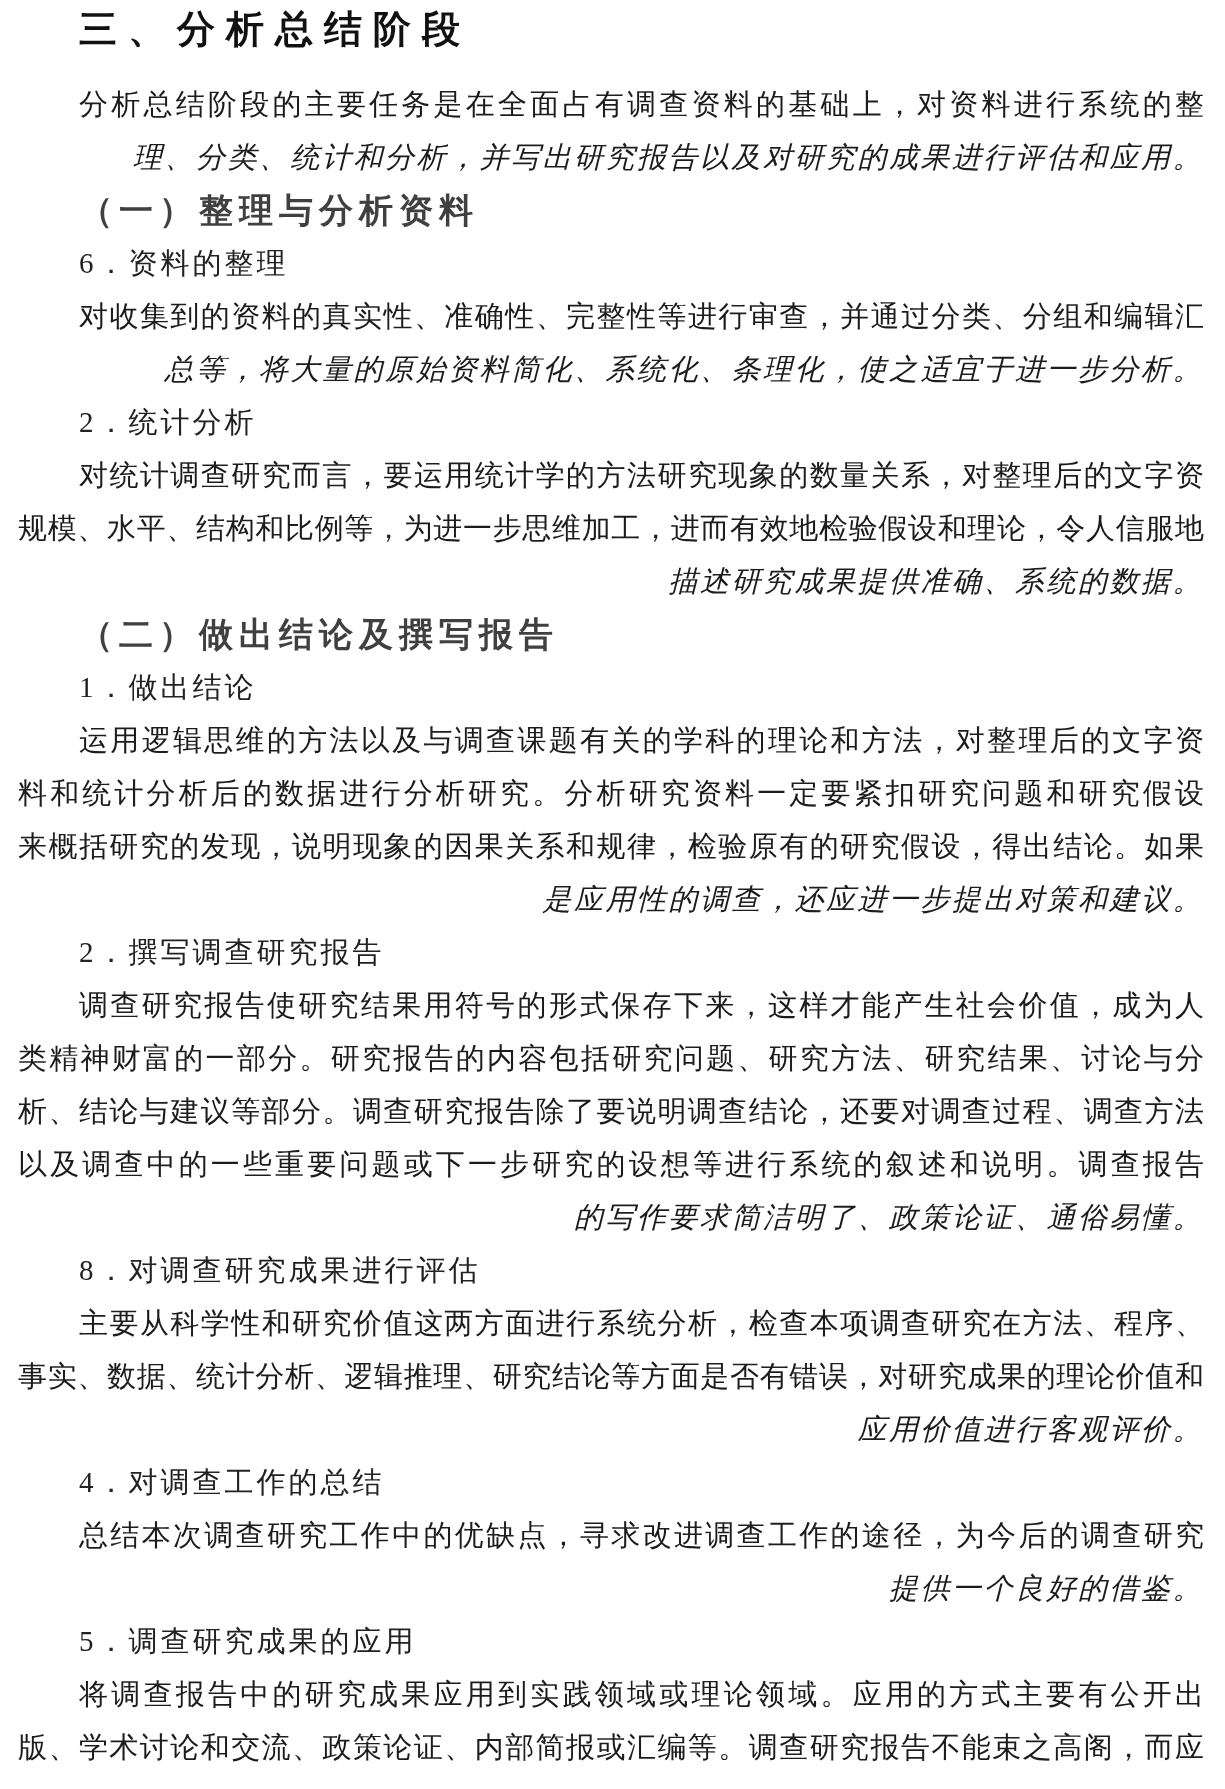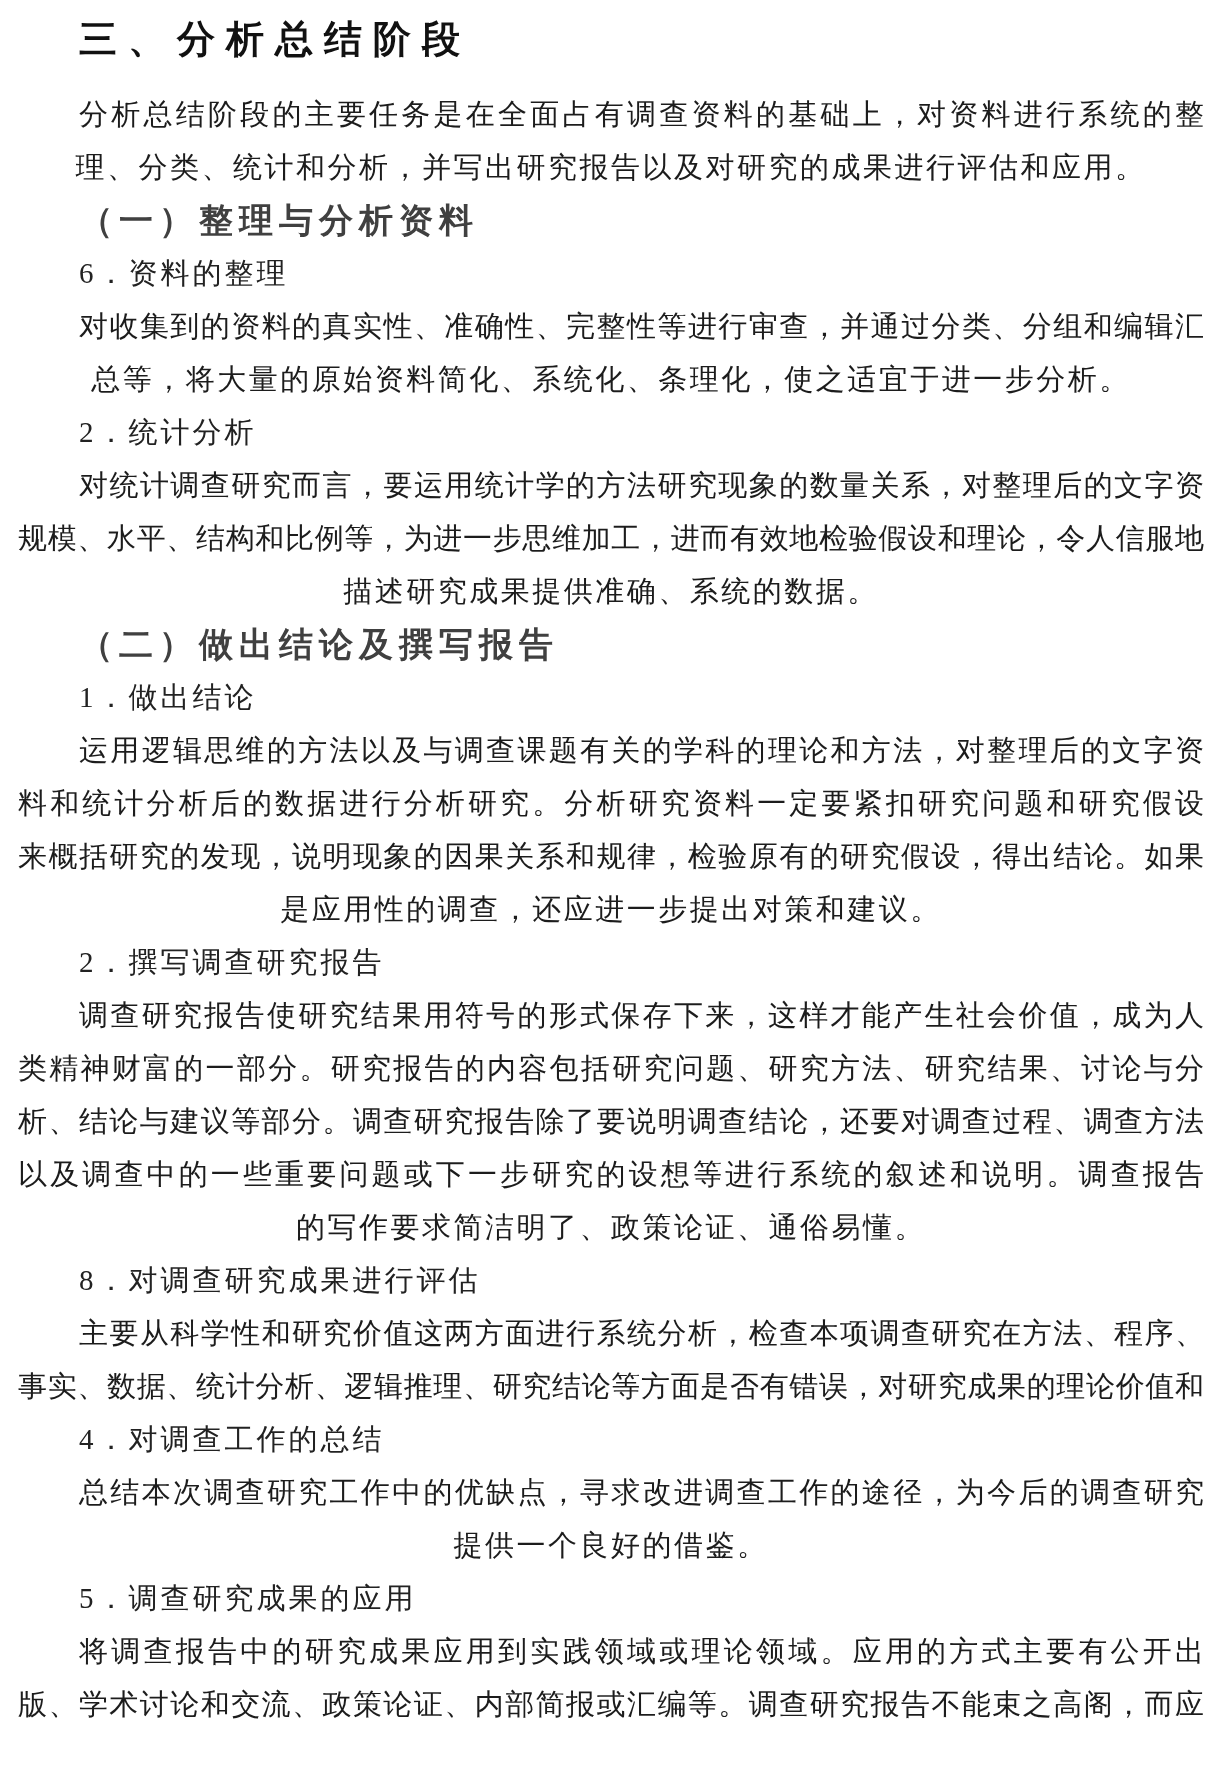--- a/index.html
+++ b/index.html
@@ -6,21 +6,21 @@
   body{
     width:1225px;height:1789px;
     background:#ffffff;
     color:#1c1c1c;
     font-family:"Liberation Serif","DejaVu Serif",serif;
     position:relative;
     overflow:hidden;
   }
   .doc{
     position:absolute;
-    left:18px;top:14px;
+    left:18px;top:4px;
     width:1186px;
   }
   .h1{
     font-family:"Liberation Sans","DejaVu Sans",sans-serif;
     font-weight:bold;
     font-size:38px;
     letter-spacing:11px;
     text-indent:61px;
     height:50px;line-height:50px;
     margin-bottom:24px;
@@ -32,22 +32,23 @@
     font-size:29px;
     color:#1c1c1c;
   }
   .line.fill{
     text-align:justify;
     text-align-last:justify;
     letter-spacing:0px;
     font-family:Liberation Serif, serif;
   }
   .line.last{
-    text-align:center;
+    text-align:right;
     letter-spacing:2.5px;
+    font-style:italic;
   }
   .line.indent{
     text-indent:61px;
   }
   .h2{
     font-family:"Liberation Sans","DejaVu Sans",sans-serif;
     font-weight:bold;
     font-size:34px;
     letter-spacing:6px;
     text-indent:61px;
@@ -98,20 +99,21 @@
       <div class="line indent fill">调查研究报告使研究结果用符号的形式保存下来，这样才能产生社会价值，成为人</div>
       <div class="line fill">类精神财富的一部分。研究报告的内容包括研究问题、研究方法、研究结果、讨论与分</div>
       <div class="line fill">析、结论与建议等部分。调查研究报告除了要说明调查结论，还要对调查过程、调查方法</div>
       <div class="line fill">以及调查中的一些重要问题或下一步研究的设想等进行系统的叙述和说明。调查报告</div>
       <div class="line last">的写作要求简洁明了、政策论证、通俗易懂。</div>
     </div>
     <div class="item">8．对调查研究成果进行评估</div>
     <div>
       <div class="line indent fill">主要从科学性和研究价值这两方面进行系统分析，检查本项调查研究在方法、程序、</div>
       <div class="line fill">事实、数据、统计分析、逻辑推理、研究结论等方面是否有错误，对研究成果的理论价值和</div>
+      <div class="line last">应用价值进行客观评价。</div>
     </div>
     <div class="item">4．对调查工作的总结</div>
     <div>
       <div class="line indent fill">总结本次调查研究工作中的优缺点，寻求改进调查工作的途径，为今后的调查研究</div>
       <div class="line last">提供一个良好的借鉴。</div>
     </div>
     <div class="item">5．调查研究成果的应用</div>
     <div>
       <div class="line indent fill">将调查报告中的研究成果应用到实践领域或理论领域。应用的方式主要有公开出</div>
       <div class="line fill">版、学术讨论和交流、政策论证、内部简报或汇编等。调查研究报告不能束之高阁，而应</div>

